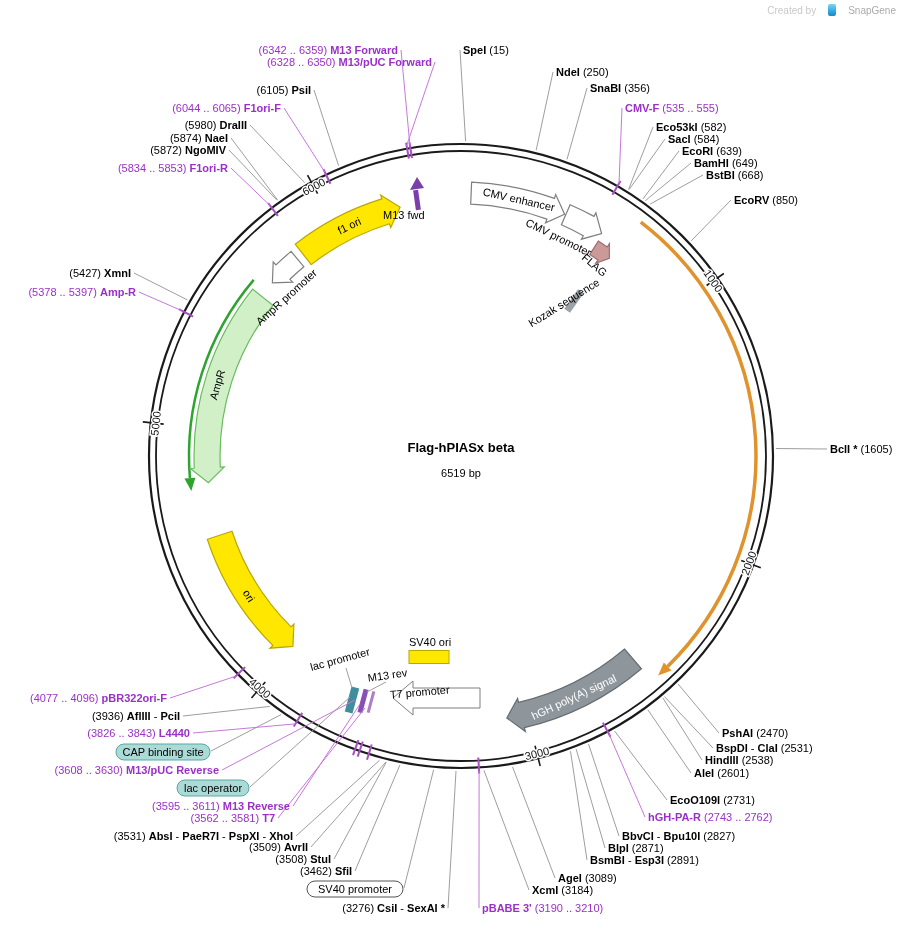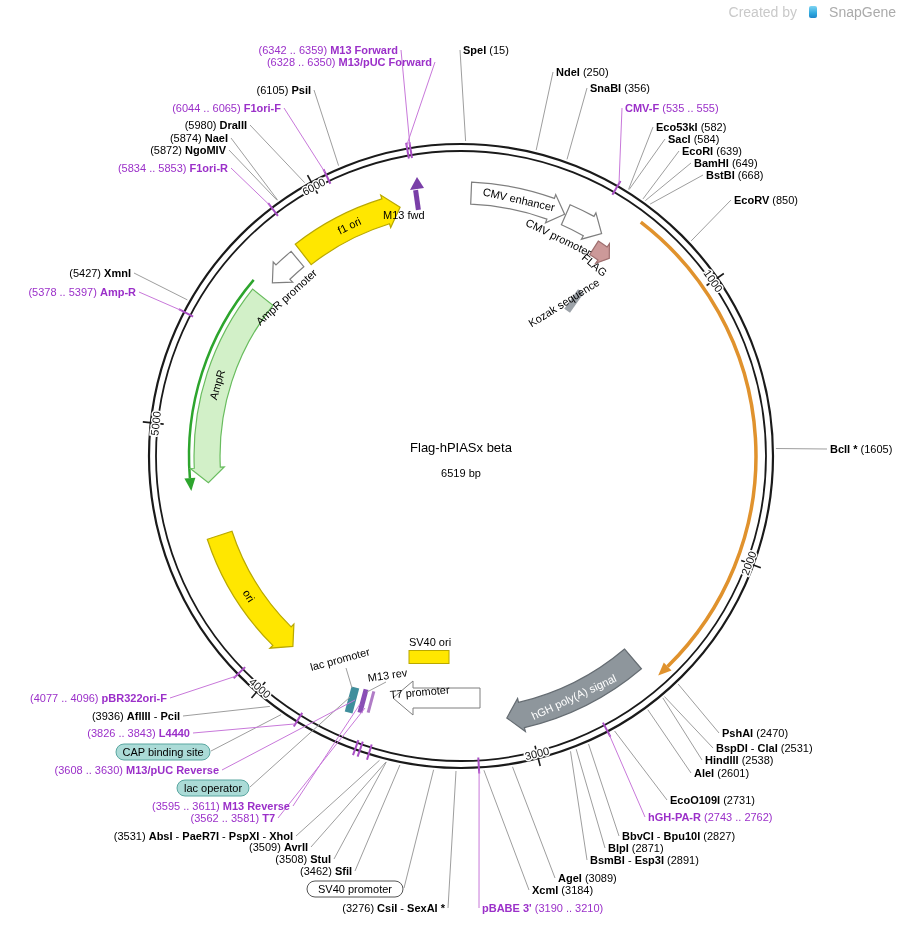--- a/index.html
+++ b/index.html
@@ -2,24 +2,24 @@
 <html><head>
 <meta charset="utf-8">
 <style>
   html,body{margin:0;padding:0;background:#fff;}
   .stage{position:relative;width:906px;height:925px;background:#ffffff;overflow:hidden;
          font-family:"Liberation Sans",sans-serif;}
   .stage svg{position:absolute;left:0;top:0;}
   svg text{font-family:"Liberation Sans",sans-serif;}
   .title-block{position:absolute;left:461px;top:459px;transform:translate(-50%,-50%);
                text-align:center;pointer-events:none;}
-  .ptitle{font-size:13px;font-weight:normal;color:#000;text-align:center;}
+  .ptitle{font-size:13px;font-weight:bold;color:#000;text-align:center;}
   .psub{font-size:11px;color:#000;margin-top:12px;}
   .watermark{position:absolute;top:4px;right:10px;display:flex;align-items:center;gap:12px;
-             font-size:14px;color:#c9c9c9;}
+             font-size:10px;color:#c9c9c9;}
   .wm-brand{color:#ababab;font-weight:normal;}
   .wm-logo{display:inline-block;width:8px;height:12px;border-radius:2px;
            background:linear-gradient(180deg,#7fd4f2 0%,#2fa9df 60%,#1f86c9 100%);}
 </style>
 </head>
 <body>
 
 <div class="stage">
   <svg id="map" width="906" height="925" viewBox="0 0 906 925">
       <circle cx="461" cy="456" r="312" fill="none" stroke="#1a1a1a" stroke-width="2.2"></circle>

